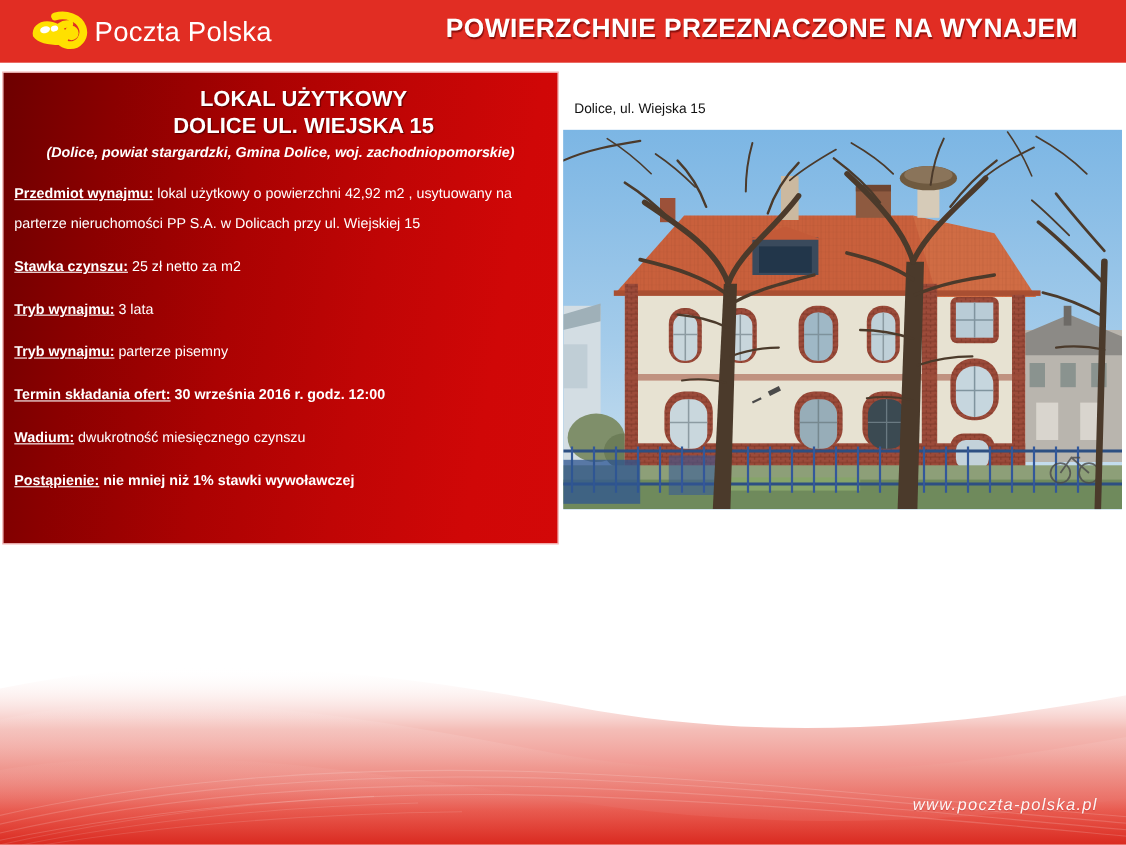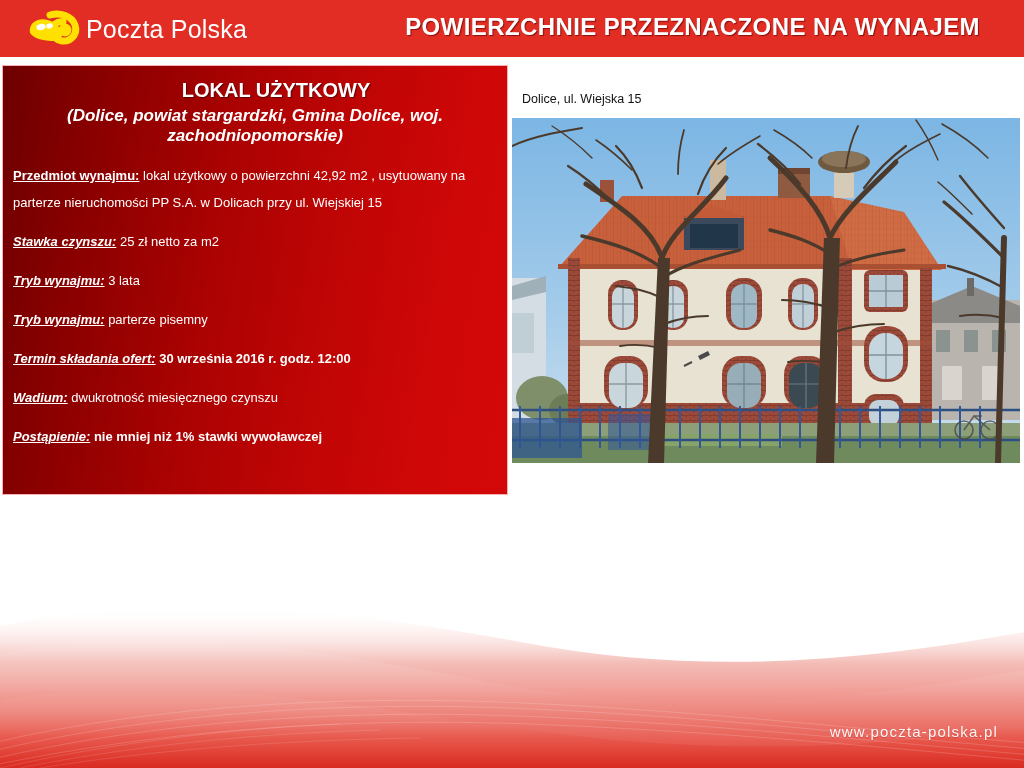--- a/index.html
+++ b/index.html
@@ -74,42 +74,41 @@
     font-size: 20px;
     font-weight: bold;
     line-height: 25px;
     text-shadow: 1px 1px 1px rgba(60,0,0,0.7);
     padding-left: 42px;
   }
   .panel-subtitle {
     margin: 3px 0 0 0;
     text-align: center;
     color: #ffffff;
-    font-size: 17px;
+    font-size: 13px;
     font-weight: bold;
     font-style: italic;
   }
   .panel-body {
     margin: 16px 0 0 0;
     padding: 0 14px 0 10px;
     color: #ffffff;
     font-size: 13px;
     line-height: 27px;
   }
   .panel-body p {
     margin: 0 0 12px 0;
   }
   .lbl {
     font-weight: bold;
     text-decoration: underline;
     text-align: center;
   }
   .lbl-i {
     font-weight: bold;
-    font-style: italic;
     text-decoration: underline;
   }
   .val-b { font-weight: bold; }
 
   
   .photo-caption {
     position: absolute;
     left: 522px; top: 92px;
     color: #111111;
     font-size: 12.5px;
@@ -136,20 +135,21 @@
     pointer-events: none;
   }
   .footer-url {
     position: absolute;
     right: 26px; bottom: 28px;
     color: #ffffff;
     font-size: 15px;
     letter-spacing: 1.2px;
     text-shadow: 0 1px 1px rgba(180,40,40,0.5);
     opacity: 0.95;
+    font-style: italic;
   }
 </style>
 </head>
 <body>
 
 <div class="header-bar">
 
   <div class="logo-wrap">
     <div class="logo-mark">
       <svg width="56" height="40" viewBox="0 0 56 40" aria-hidden="true">
@@ -163,20 +163,21 @@
     <div class="logo-text">Poczta Polska</div>
   </div>
 
   <div class="header-title">POWIERZCHNIE PRZEZNACZONE NA WYNAJEM</div>
 </div>
 
 <div class="info-panel">
 
   <div class="panel-title">
     <div>LOKAL UŻYTKOWY</div>
+    <div>DOLICE UL. WIEJSKA 15</div>
   </div>
 
   <div class="panel-subtitle">(Dolice, powiat stargardzki, Gmina Dolice, woj. zachodniopomorskie)</div>
 
   <div class="panel-body">
 
     <p>
       <span class="lbl">Przedmiot wynajmu:</span><span> lokal użytkowy o powierzchni 42,92 m2 , usytuowany na parterze nieruchomości PP S.A. w Dolicach przy ul. Wiejskiej 15</span>
     </p>
 

